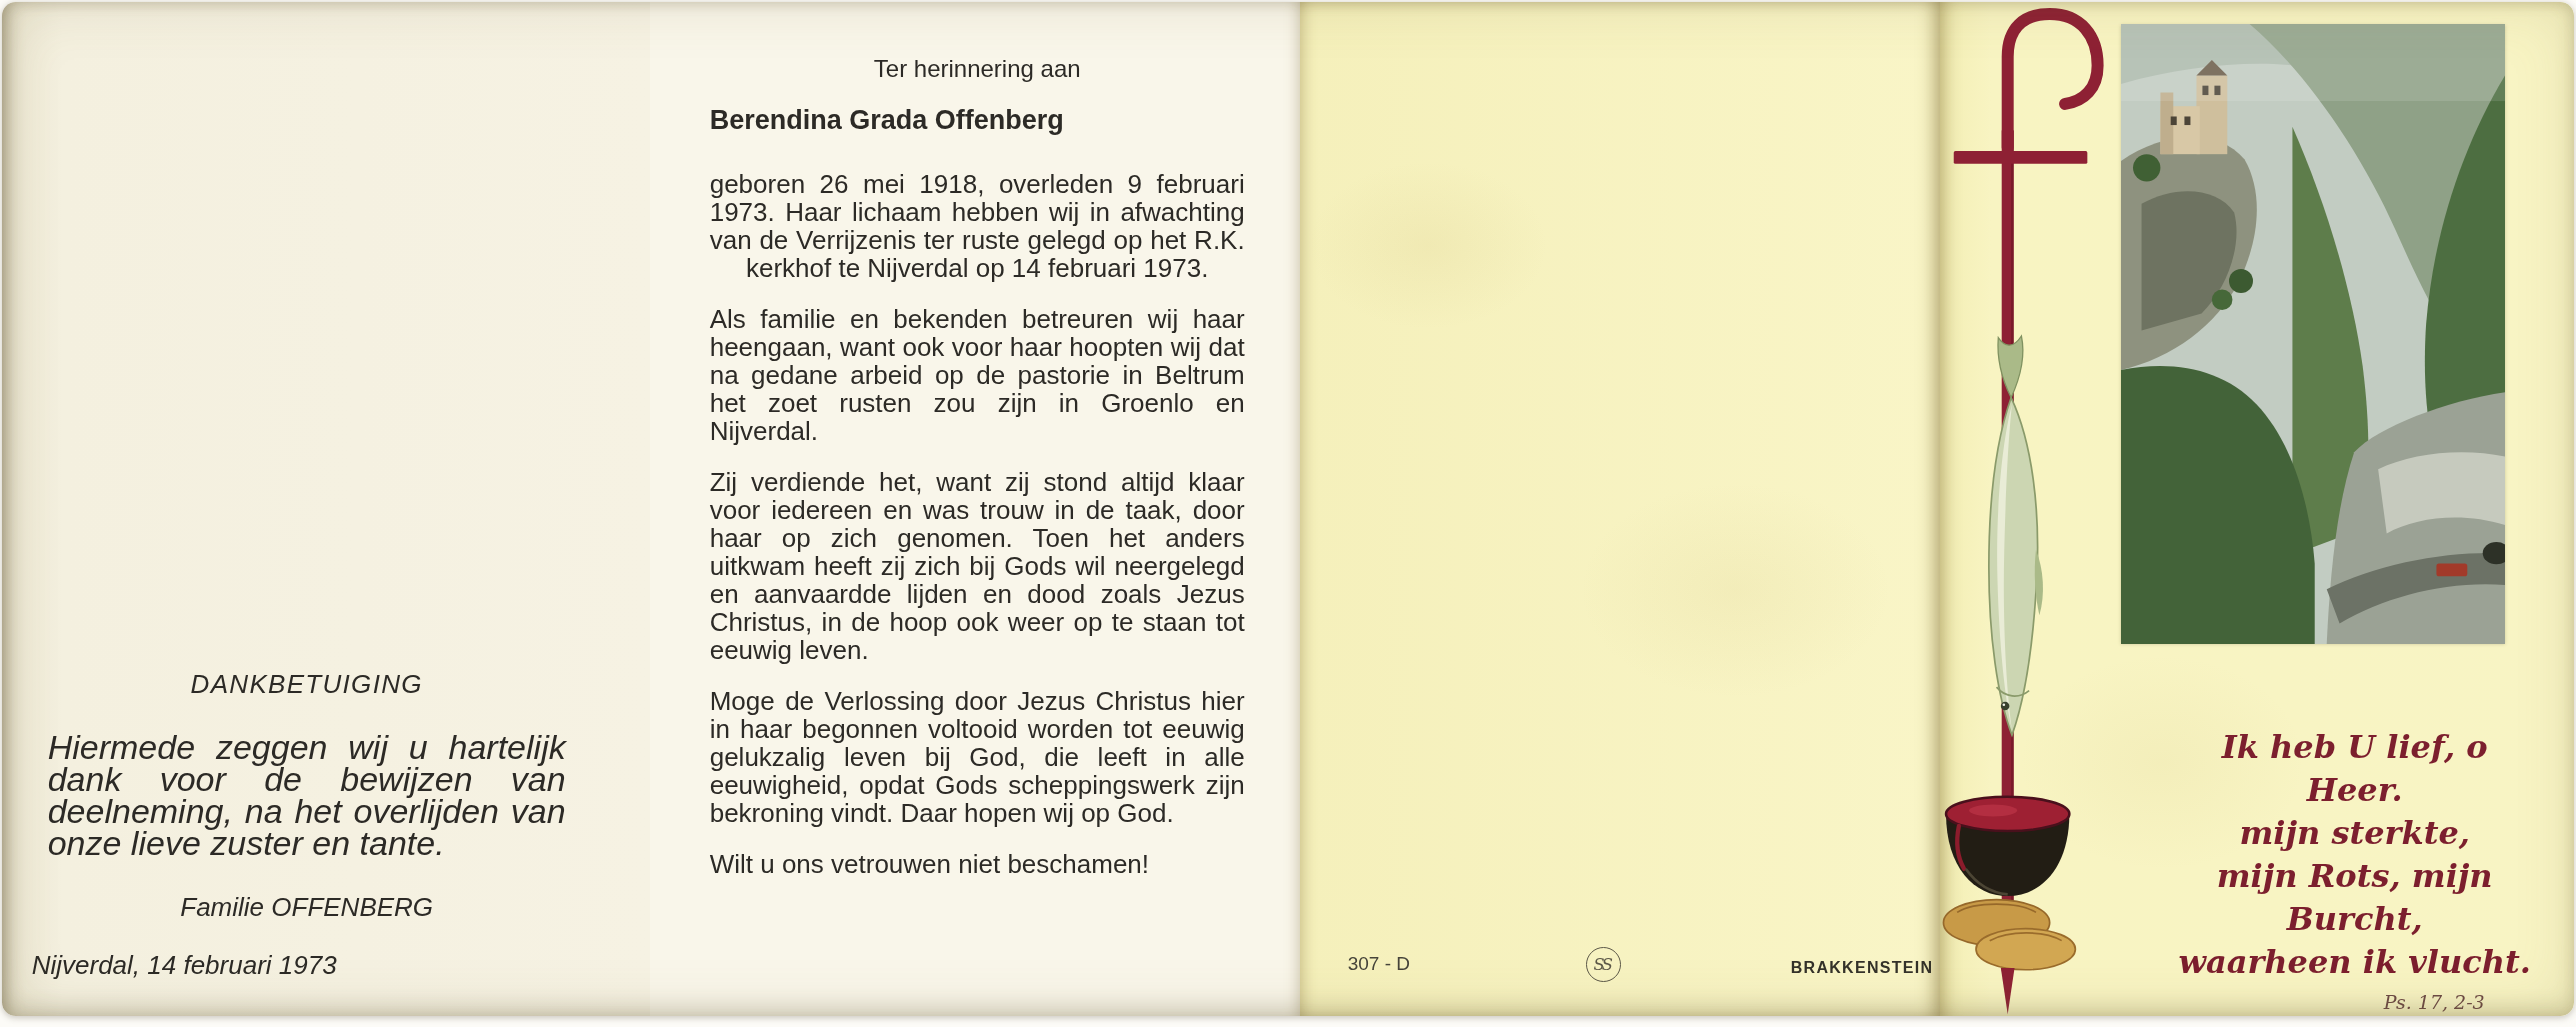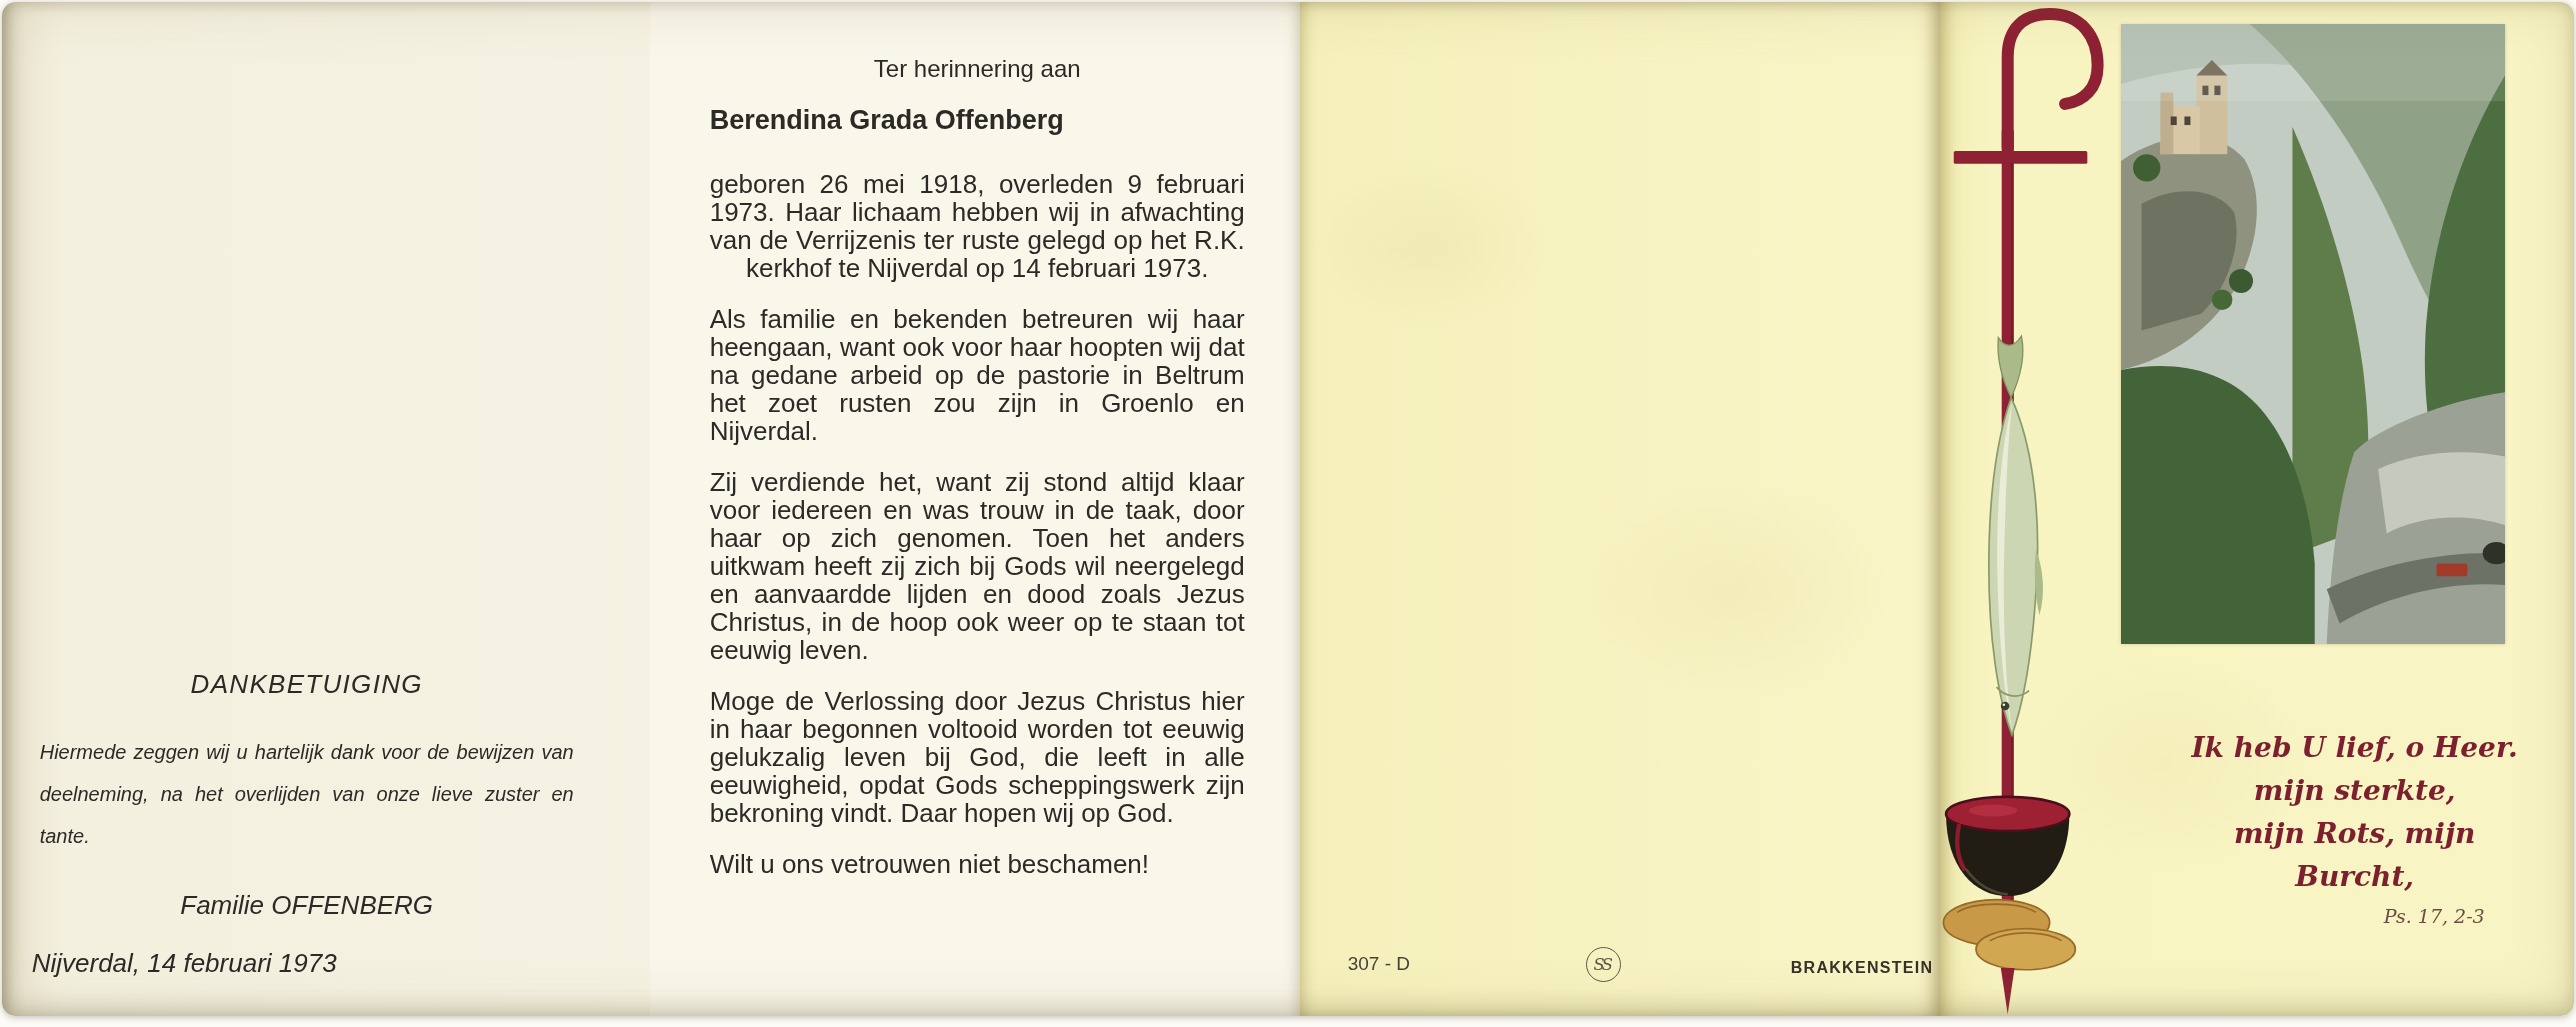--- a/index.html
+++ b/index.html
@@ -24,21 +24,21 @@
           background:
             radial-gradient(ellipse 205px 154px at 35% 75%, rgba(190,168,90,.08), transparent 70%),
             linear-gradient(90deg,#f3eeb4 0px,#f8f4c2 51px,#f8f4c4 100%);
           box-shadow:inset 13.7px 0 17px -10.3px rgba(110,90,30,.45);}
   .vignette{position:absolute;inset:0;pointer-events:none;border-radius:13.7px;
             box-shadow:inset 0 0 60px rgba(120,105,55,.16), inset 0 -8.6px 19px rgba(95,85,48,.20), inset 0 5.1px 12px rgba(95,85,48,.12);}
 
   
   .p1-block{position:absolute;left:30px;right:68px;top:667px;font-style:italic;}
   .dank{margin:0 0 31px 0;text-align:center;font-size:26px;font-weight:normal;letter-spacing:1.3px;}
-  .thanks{margin:8px;font-size:20px;line-height:42px;text-align:justify;}
+  .thanks{margin:16px;font-size:34px;line-height:32px;text-align:justify;}
   .familie{margin:33px 0 0 0;text-align:center;font-size:26px;}
   .dateline{margin:27px 0 0 0;font-size:26px;}
 
   
   .p2-block{position:absolute;left:60px;right:55px;top:53px;}
   .intro{margin:0 0 22px 0;text-align:center;font-size:24px;font-weight:normal;}
   .name{margin:0 0 34px 0;font-size:27px;font-weight:bold;}
   .mem-p{margin:0 0 23px 0;font-size:26px;line-height:28px;text-align:justify;}
   .mem-p.centered-last{text-align-last:center;}
 
@@ -48,21 +48,21 @@
             border-radius:50%;display:flex;align-items:center;justify-content:center;color:#5c5848;}
   .monogram span{font-family:"DejaVu Serif",serif;font-style:italic;font-size:16.3px;letter-spacing:-2.6px;padding-right:2.6px;}
   .publisher{position:absolute;left:491px;bottom:39px;font-size:16px;font-weight:bold;letter-spacing:1.3px;color:#34322a;}
 
   
   .crosier{position:absolute;left:0;top:0;width:257px;height:1014px;}
   .photo{position:absolute;left:181px;top:22px;width:384px;height:620px;box-shadow:0 0.9px 3.4px rgba(80,70,40,.25);}
   .prayer{position:absolute;left:235px;top:724px;width:360px;text-align:center;
           font-family:"DejaVu Serif",serif;font-style:italic;font-weight:bold;
           color:#7c1f2e;}
-  .pl{font-size:28px;line-height:43px;}
+  .pl{font-size:32px;line-height:43px;}
   .psalm{margin-top:7px;padding-right:50px;text-align:right;font-size:19px;font-weight:normal;color:#6d4a45;}
 </style>
 </head>
 <body>
 
 <div class="scan">
   <div class="card">
 
     <section class="panel panel1">
       <div class="p1-block">
@@ -164,20 +164,21 @@
           <ellipse cx="438" cy="618" rx="16" ry="13" fill="#2d3127"></ellipse>
           <rect x="368" y="630" width="36" height="15" rx="3" fill="#a23a2a"></rect>
         </g>
         <rect width="448" height="90" fill="#ffffff" opacity="0.12"></rect>
       </svg>
 
       <div class="prayer">
         <div class="pl">Ik heb U lief, o Heer.</div>
         <div class="pl">mijn sterkte,</div>
         <div class="pl">mijn Rots, mijn Burcht,</div>
+        <div class="pl">waarheen ik vlucht.</div>
         <div class="psalm">Ps. 17, 2-3</div>
       </div>
     </section>
 
     <div class="vignette"></div>
   </div>
 </div>
 
 
 </body></html>

